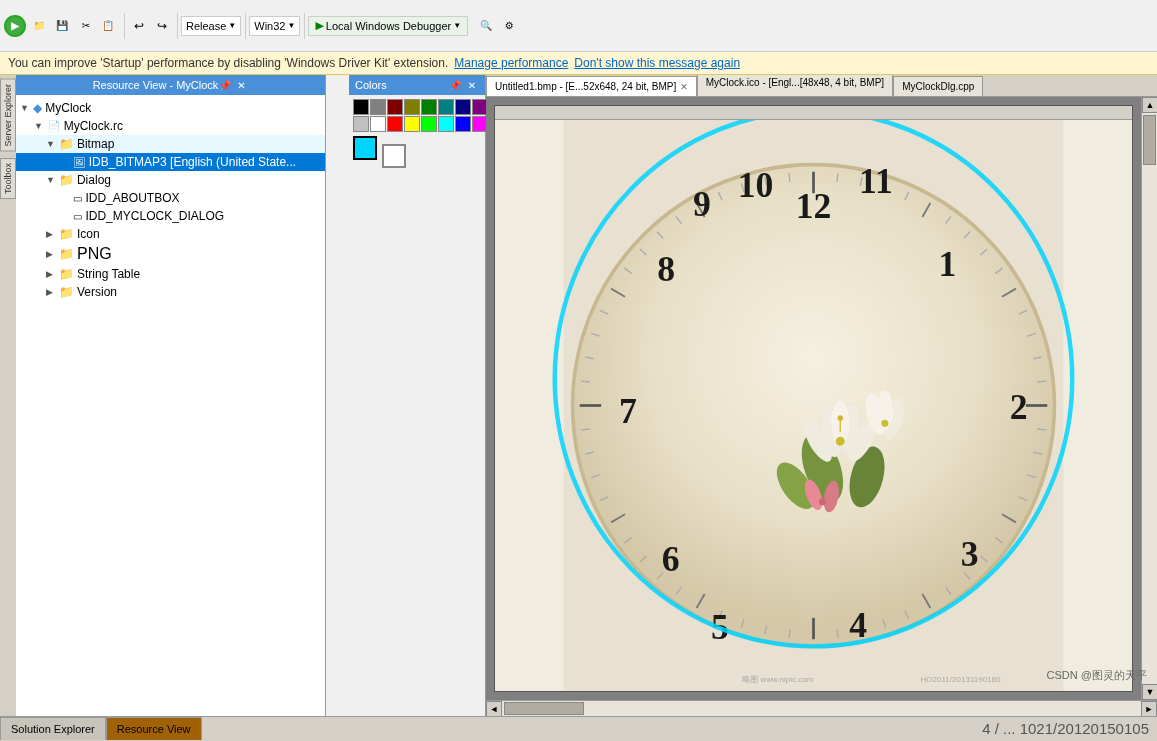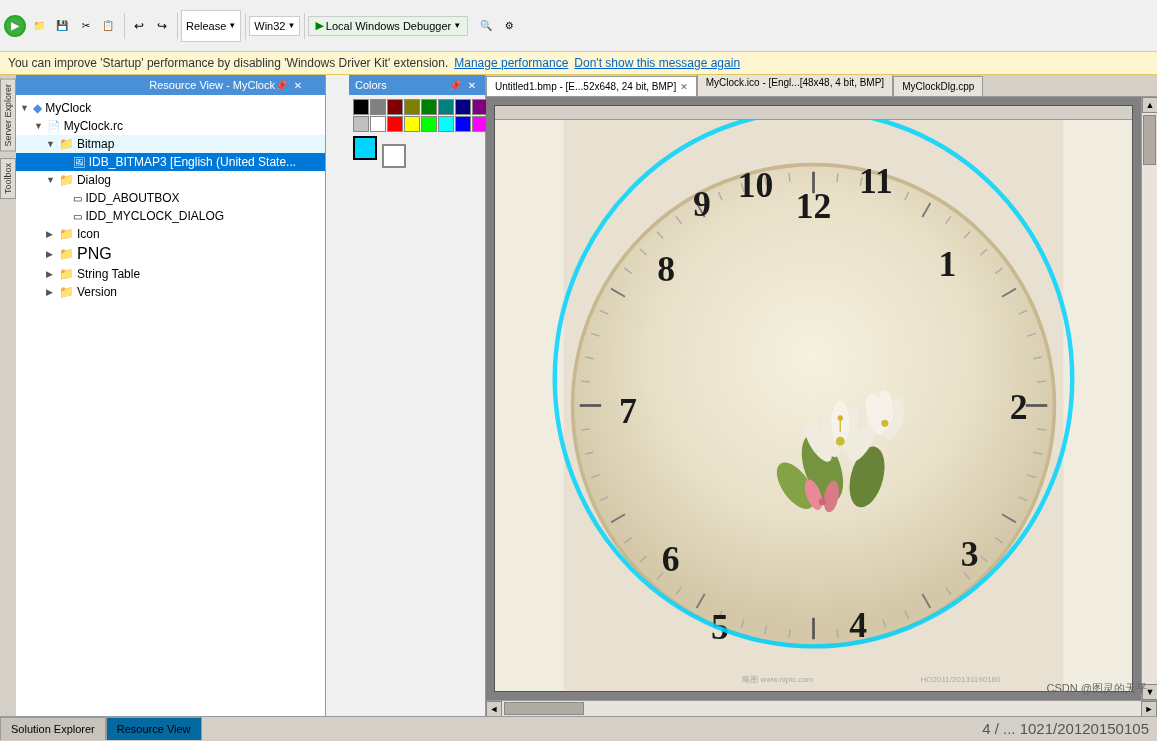--- a/index.html
+++ b/index.html
@@ -18,21 +18,21 @@
     <button style="width:22px;height:22px;border:1px solid transparent;background:transparent;cursor:pointer;font-size:10px;">✂</button>
     <button style="width:22px;height:22px;border:1px solid transparent;background:transparent;cursor:pointer;font-size:10px;">📋</button>
   </div>
 
   <div style="display:flex; align-items:center; gap:1px; height:26px; border-right:1px solid #ccc; padding-right:4px;">
     <button style="width:22px;height:22px;border:1px solid transparent;background:transparent;cursor:pointer;font-size:12px;">↩</button>
     <button style="width:22px;height:22px;border:1px solid transparent;background:transparent;cursor:pointer;font-size:12px;">↪</button>
   </div>
 
   <div style="display:flex; align-items:center; height:26px; border-right:1px solid #ccc; padding-right:4px; gap:2px;">
-    <div style="display:flex;align-items:center;gap:2px;border:1px solid #ccc;background:white;padding:2px 4px;height:32px;font-size:11px;cursor:pointer;">
+    <div style="display:flex;align-items:center;gap:2px;border:1px solid #ccc;background:white;padding:2px 4px;height:20px;font-size:11px;cursor:pointer;">
       <span>Release</span>
       <span style="font-size:8px;">▼</span>
     </div>
   </div>
 
   <div style="display:flex; align-items:center; height:26px; border-right:1px solid #ccc; padding-right:4px; gap:2px;">
     <div style="display:flex;align-items:center;gap:2px;border:1px solid #ccc;background:white;padding:2px 4px;height:20px;font-size:11px;cursor:pointer;">
       <span>Win32</span>
       <span style="font-size:8px;">▼</span>
     </div>
@@ -58,21 +58,21 @@
 
 <div style="display:flex; height:calc(741px - 52px - 24px - 24px); position:relative;">
 
   <div style="width:16px; background:#d4d0c8; display:flex; flex-direction:column; align-items:center; padding-top:4px; gap:2px;">
     <div style="writing-mode:vertical-rl;transform:rotate(180deg);font-size:9px;color:#333;padding:4px 2px;cursor:pointer;background:#e0dcd4;border:1px solid #999;white-space:nowrap;">Server Explorer</div>
     <div style="writing-mode:vertical-rl;transform:rotate(180deg);font-size:9px;color:#333;padding:4px 2px;cursor:pointer;background:#e0dcd4;border:1px solid #999;white-space:nowrap;margin-top:4px;">Toolbox</div>
   </div>
 
   <div style="width:310px; background:white; border-right:1px solid #999; display:flex; flex-direction:column; flex-shrink:0;">
 
-    <div style="background:#4a90d9; color:white; padding:3px 20px; font-size:11px; display:flex; align-items:center; justify-content:flex-end;">
+    <div style="background:#4a90d9; color:white; padding:3px 10px; font-size:11px; display:flex; align-items:center; justify-content:center;">
       <span>Resource View - MyClock</span>
       <div style="display:flex; gap:2px;">
         <button style="width:14px;height:14px;background:transparent;border:none;color:white;cursor:pointer;font-size:10px;">📌</button>
         <button style="width:14px;height:14px;background:transparent;border:none;color:white;cursor:pointer;font-size:10px;">✕</button>
       </div>
     </div>
 
     <div style="flex:1; overflow-y:auto; overflow-x:hidden; padding:4px 0; font-size:12px;">
 
       <div style="padding:2px 4px; display:flex; align-items:center; gap:3px; cursor:pointer; white-space:nowrap; overflow:hidden; padding-left:4px;">
@@ -351,28 +351,28 @@
     </div>
 
     <div style="height:16px; background:#d4d0c8; border-top:1px solid #999; display:flex; align-items:center; flex-shrink:0;">
       <button style="width:16px;height:16px;background:#d4d0c8;border:1px solid #888;font-size:9px;cursor:pointer;">◄</button>
       <div style="flex:1;height:100%;background:#e8e4dc;position:relative;">
         <div style="position:absolute;top:1px;bottom:1px;left:2px;width:80px;background:#b0aca4;border:1px solid #888;cursor:pointer;"></div>
       </div>
       <button style="width:16px;height:16px;background:#d4d0c8;border:1px solid #888;font-size:9px;cursor:pointer;">►</button>
     </div>
 
-    <div style="position:absolute; bottom:20px; right:10px; font-size:11px; color:#666; pointer-events:none;">
+    <div style="position:absolute; bottom:33px; right:10px; font-size:11px; color:#666; pointer-events:none;">
       <span>CSDN @图灵的天平</span>
     </div>
   </div>
 </div>
 
 <div style="height:24px; background:#d4d0c8; border-top:1px solid #999; display:flex; align-items:center; padding:0; font-size:11px; gap:0;">
   <div style="padding:2px 10px; font-size:11px; background:#c8c4bc; border:1px solid #999; border-bottom:none; cursor:pointer; height:100%; display:flex; align-items:center;">
     <span>Solution Explorer</span>
   </div>
-  <div style="padding:2px 10px; font-size:11px; background:#0369a1; border:1px solid #999; border-bottom:none; cursor:pointer; height:100%; display:flex; align-items:center;">
+  <div style="padding:2px 10px; font-size:11px; background:#a16207; border:1px solid #999; border-bottom:none; cursor:pointer; height:100%; display:flex; align-items:center;">
     <span>Resource View</span>
   </div>
   <div style="flex:1;"></div>
   <div style="padding:0 8px; font-size:15px; color:#555;">4 / ... 1021/20120150105</div>
 </div>
 
 </body></html>

